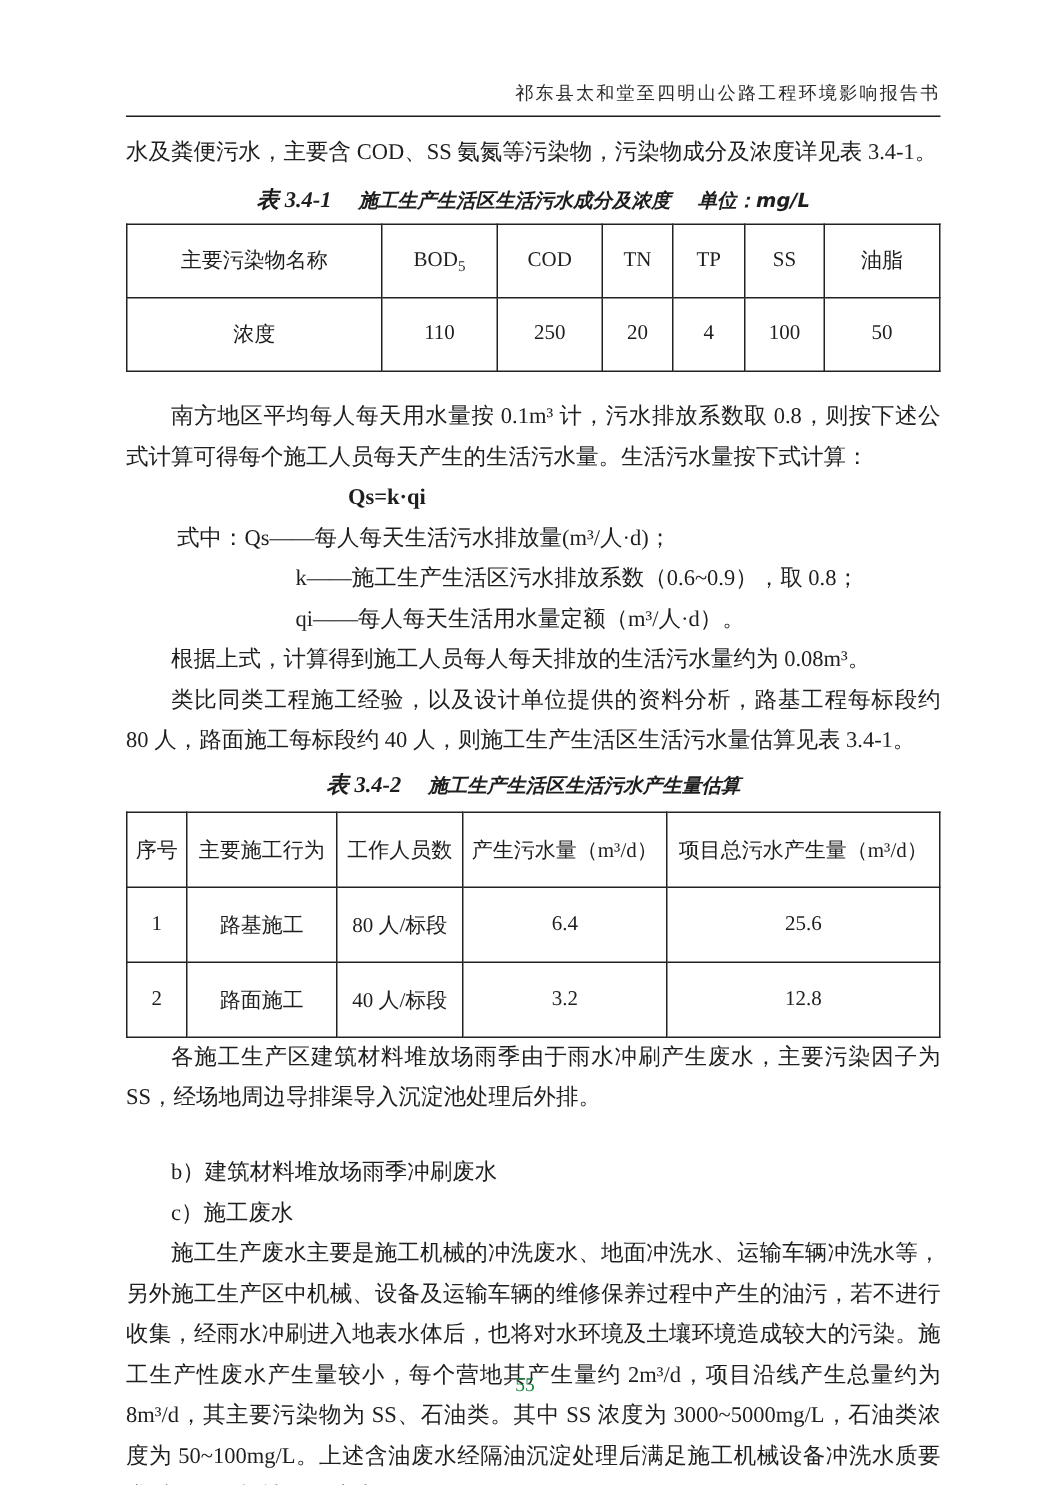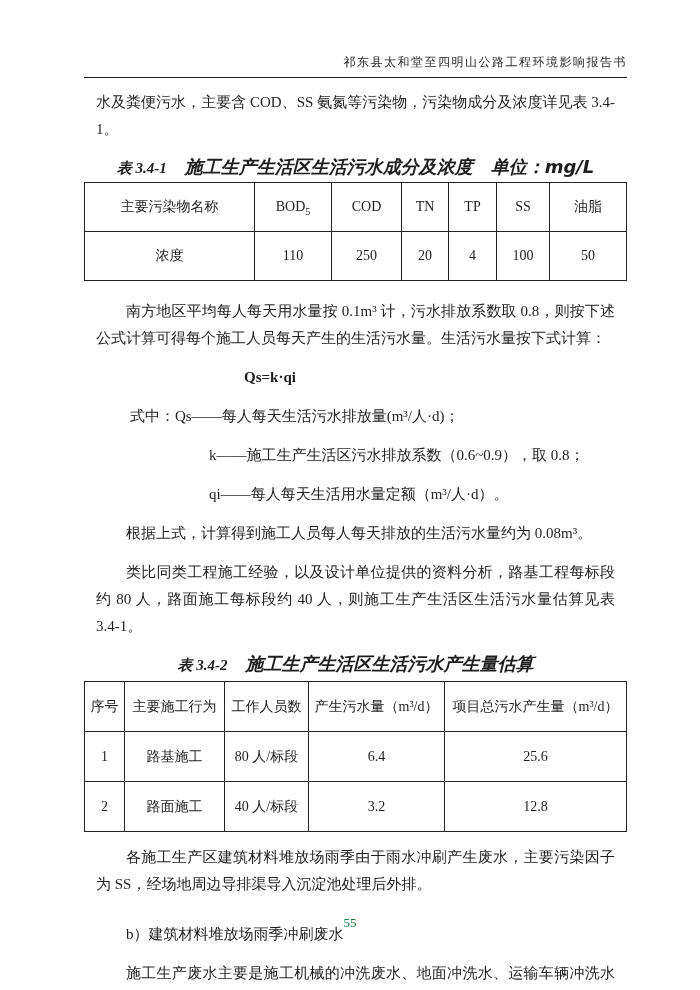--- a/index.html
+++ b/index.html
@@ -20,21 +20,21 @@
   }
   .header-band {
     text-align: right;
     font-size: 12px;
     letter-spacing: 1.5px;
     padding-bottom: 6px;
     border-bottom: 1.5px solid #1a1a1a;
     color: #2a2a2a;
   }
   .content p {
-    margin: 12px;
+    margin: 0;
     font-size: 15px;
     line-height: 27px;
     text-align: justify;
   }
   .indent { text-indent: 2em; }
   .mt11 { margin-top: 11px !important; }
   .mt17 { margin-top: 17px !important; }
   .mt23 { margin-top: 23px !important; }
   .pl148 { padding-left: 148px; font-weight: bold; }
   .pl34  { padding-left: 34px; }
@@ -44,21 +44,21 @@
     justify-content: center;
     align-items: baseline;
     gap: 18px;
     margin-top: 6px;
     font-size: 15px;
     line-height: 24px;
     font-weight: bold;
     font-style: italic;
   }
   .cap-label { font-family: "Liberation Serif", "DejaVu Serif", serif; }
-  .cap-title, .cap-unit { font-family: "DejaVu Sans", "Liberation Sans", sans-serif; font-size: 18px; }
+  .cap-title, .cap-unit { font-family: "DejaVu Sans", "Liberation Sans", sans-serif; font-size: 13px; }
   .mt4 { margin-top: 4px !important; }
   table {
     border-collapse: collapse;
     width: 100%;
     table-layout: fixed;
     border: 1.5px solid #222222;
   }
   .t1 { margin-top: 2px; }
   .t2 { margin-top: 4px; }
   td {
@@ -174,18 +174,19 @@
         <td>路面施工</td>
         <td>40 人/标段</td>
         <td>3.2</td>
         <td>12.8</td>
       </tr>
     </tbody>
       </table>
 
     <p class="indent">各施工生产区建筑材料堆放场雨季由于雨水冲刷产生废水，主要污染因子为 SS，经场地周边导排渠导入沉淀池处理后外排。</p>
     <p class="indent mt23">b）建筑材料堆放场雨季冲刷废水</p>
+    <p class="indent">c）施工废水</p>
     <p class="indent">施工生产废水主要是施工机械的冲洗废水、地面冲洗水、运输车辆冲洗水等，另外施工生产区中机械、设备及运输车辆的维修保养过程中产生的油污，若不进行收集，经雨水冲刷进入地表水体后，也将对水环境及土壤环境造成较大的污染。施工生产性废水产生量较小，每个营地其产生量约 2m³/d，项目沿线产生总量约为 8m³/d，其主要污染物为 SS、石油类。其中 SS 浓度为 3000~5000mg/L，石油类浓度为 50~100mg/L。上述含油废水经隔油沉淀处理后满足施工机械设备冲洗水质要求后回用于机械设备冲洗。</p>
 
   </div>
 
   <div class="page-number">55</div>
 </div>
 
 </body></html>

